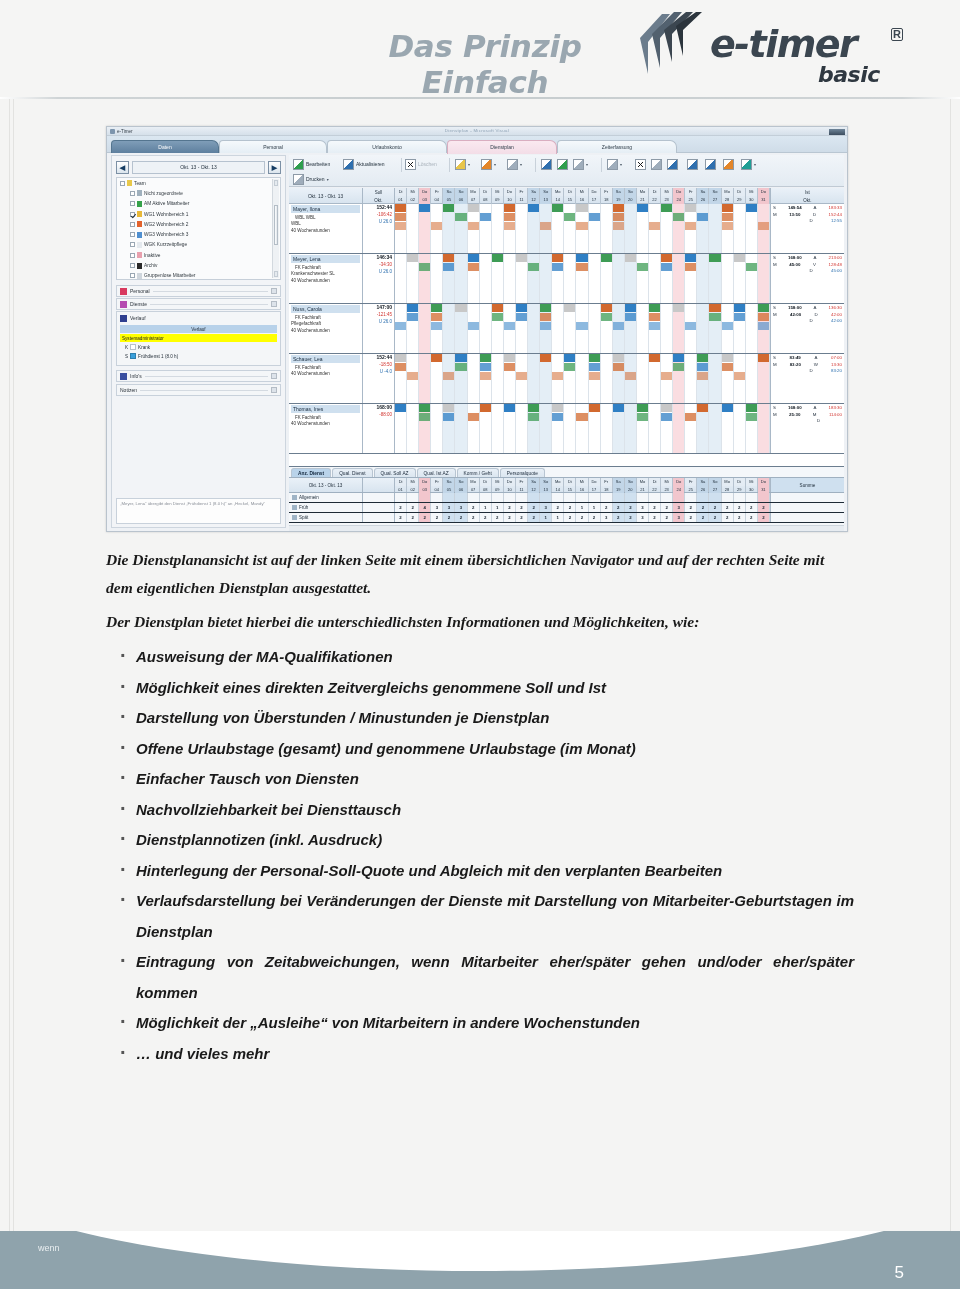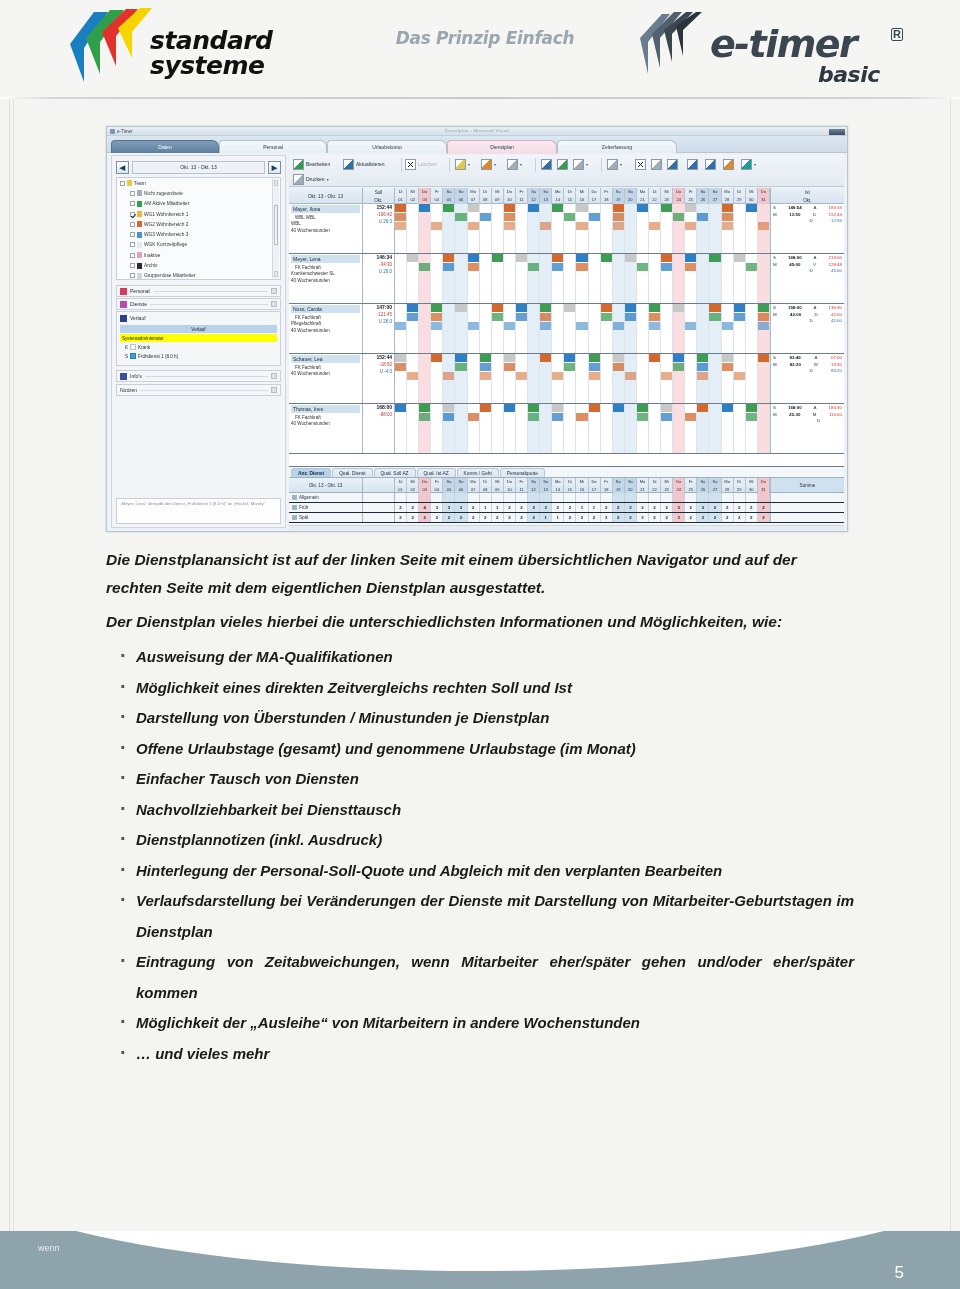--- a/index.html
+++ b/index.html
@@ -38,21 +38,21 @@
     font-weight:bold; font-style:italic;
     font-size:25px; line-height:25px; letter-spacing:-0.5px;
     color:#111; text-transform:lowercase;
   }
   .logo-std .wordmark span { display:block; }
 
   .tagline {
     position:absolute; left:340px; top:28px; width:290px;
     text-align:center;
     font-family:"DejaVu Sans", sans-serif;
-    font-weight:bold; font-style:italic; font-size:17px;
+    font-weight:bold; font-style:italic; font-size:31px;
     color:#9aa7b0; letter-spacing:-0.3px;
   }
 
   .logo-et { position:absolute; left:636px; top:10px; width:280px; height:80px; }
   .logo-et .marks { position:absolute; left:0; top:2px; }
   .logo-et .word {
     position:absolute; left:74px; top:15px;
     font-family:"DejaVu Sans", sans-serif;
     font-weight:bold; font-style:italic; font-size:38px; line-height:38px;
     color:#3b4650; letter-spacing:-1.5px;
@@ -347,21 +347,21 @@
     position:absolute; left:182px; right:3px; bottom:0; height:6px;
     background:#e7ecf1; border-top:1px solid #cdd5dd;
   }
 
   
   .body-text {
     position:absolute; left:106px; top:546px; width:748px;
   }
   .para {
     font-style:italic; font-size:15.5px; line-height:28px; color:#1a1a1a;
-    font-family:Liberation Sans, sans-serif; font-weight:600;
+    font-family:Liberation Serif, serif; font-weight:600;
     margin-bottom:6px;
   }
   .para.p2 { margin-top:4px; }
   ul.feat { list-style:none; margin-top:4px; }
   ul.feat li {
     position:relative; padding-left:30px;
     font-style:italic; font-size:15px; line-height:30.5px; color:#1a1a1a;
     font-weight:600;
   }
   ul.feat li:before {
@@ -397,34 +397,20 @@
 <body>
 
 <div class="page">
 
   <div class="edge-rule a"></div>
   <div class="edge-rule b"></div>
   <div class="edge-rule c"></div>
 
   <div class="header">
 
-    <div class="logo-std">
-      <div class="marks">
-        <svg width="92" height="80" viewBox="0 0 92 80">
-          <path d="M6 36 L30 4 L44 4 L20 40 L20 74 Z" fill="#1a7fc1"></path>
-          <path d="M22 30 L46 2 L60 2 L36 34 L36 66 Z" fill="#2fa049"></path>
-          <path d="M38 24 L62 1 L74 1 L52 28 L52 58 Z" fill="#e1322b"></path>
-          <path d="M54 20 L76 0 L88 0 L68 24 L68 50 Z" fill="#f5d400"></path>
-        </svg>
-      </div>
-      <div class="wordmark">
-        <span>standard</span>
-        <span>systeme</span>
-      </div>
-    </div>
 
     <div class="tagline">Das Prinzip Einfach</div>
 
     <div class="logo-et">
       <div class="marks">
         <svg width="70" height="70" viewBox="0 0 70 70">
           <path d="M4 26 L26 2 L34 2 L12 30 L12 62 Z" fill="#6b7c8c"></path>
           <path d="M16 22 L38 0 L46 0 L24 26 L24 56 Z" fill="#52616f"></path>
           <path d="M28 18 L50 0 L57 0 L36 22 L36 50 Z" fill="#3b4650"></path>
           <path d="M40 14 L60 0 L66 0 L47 18 L47 44 Z" fill="#2b343c"></path>
@@ -1629,24 +1615,24 @@
           </div>
         </div>
       </div>
 
       <div class="botscroll"></div>
     </div>
   </div>
 
   <div class="body-text">
     <div class="para">Die Dienstplanansicht ist auf der linken Seite mit einem übersichtlichen Navigator und auf der rechten Seite mit dem eigentlichen Dienstplan ausgestattet.</div>
-    <div class="para p2">Der Dienstplan vieles hierbei die unterschiedlichsten Informationen und Möglichkeiten, wie:</div>
+    <div class="para p2">Der Dienstplan bietet hierbei die unterschiedlichsten Informationen und Möglichkeiten, wie:</div>
     <ul class="feat" id="feature-list">
         <li>Ausweisung der MA-Qualifikationen</li>
-        <li>Möglichkeit eines direkten Zeitvergleichs rechten Soll und Ist</li>
+        <li>Möglichkeit eines direkten Zeitvergleichs genommene Soll und Ist</li>
         <li>Darstellung von Überstunden / Minustunden je Dienstplan</li>
         <li>Offene Urlaubstage (gesamt) und genommene Urlaubstage (im Monat)</li>
         <li>Einfacher Tausch von Diensten</li>
         <li>Nachvollziehbarkeit bei Diensttausch</li>
         <li>Dienstplannotizen (inkl. Ausdruck)</li>
         <li>Hinterlegung der Personal-Soll-Quote und Abgleich mit den verplanten Bearbeiten</li>
         <li class="justify">Verlaufsdarstellung bei Veränderungen der Dienste mit Darstellung von Mitarbeiter-Geburtstagen im Dienstplan</li>
         <li class="justify">Eintragung von Zeitabweichungen, wenn Mitarbeiter eher/später gehen   und/oder eher/später kommen</li>
         <li>Möglichkeit der „Ausleihe“ von Mitarbeitern in andere Wochenstunden</li>
         <li>… und vieles mehr</li>

